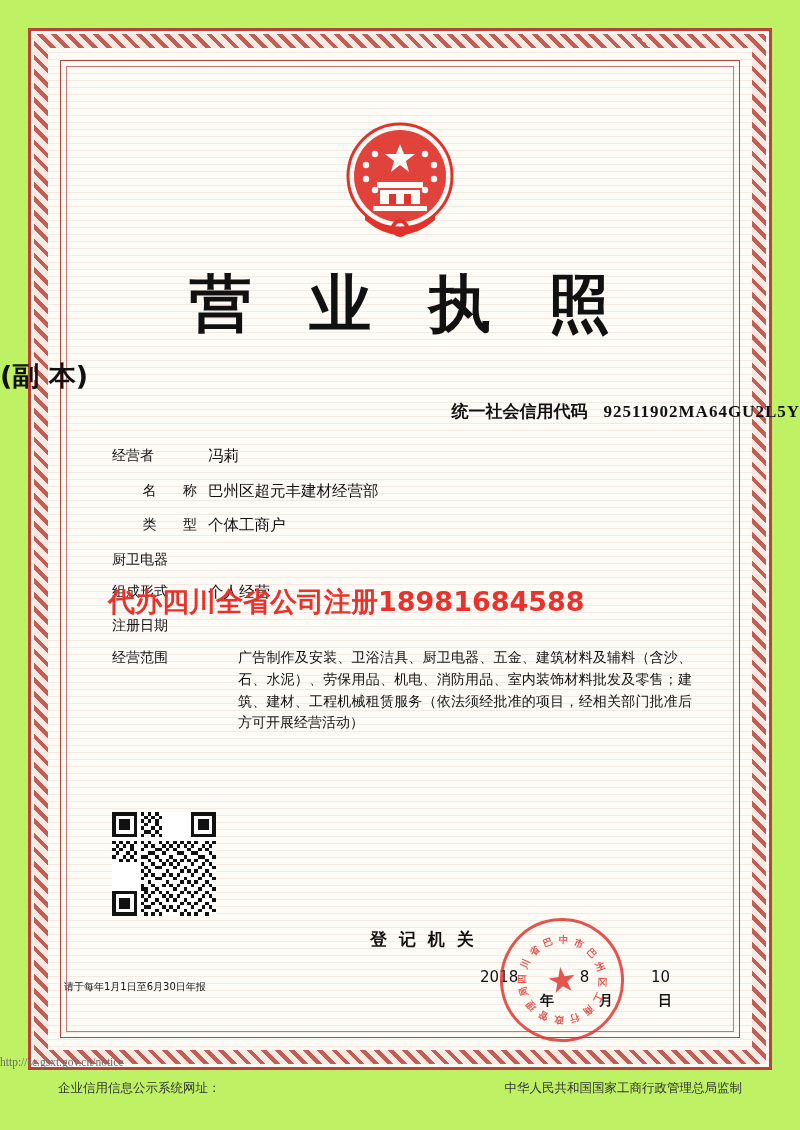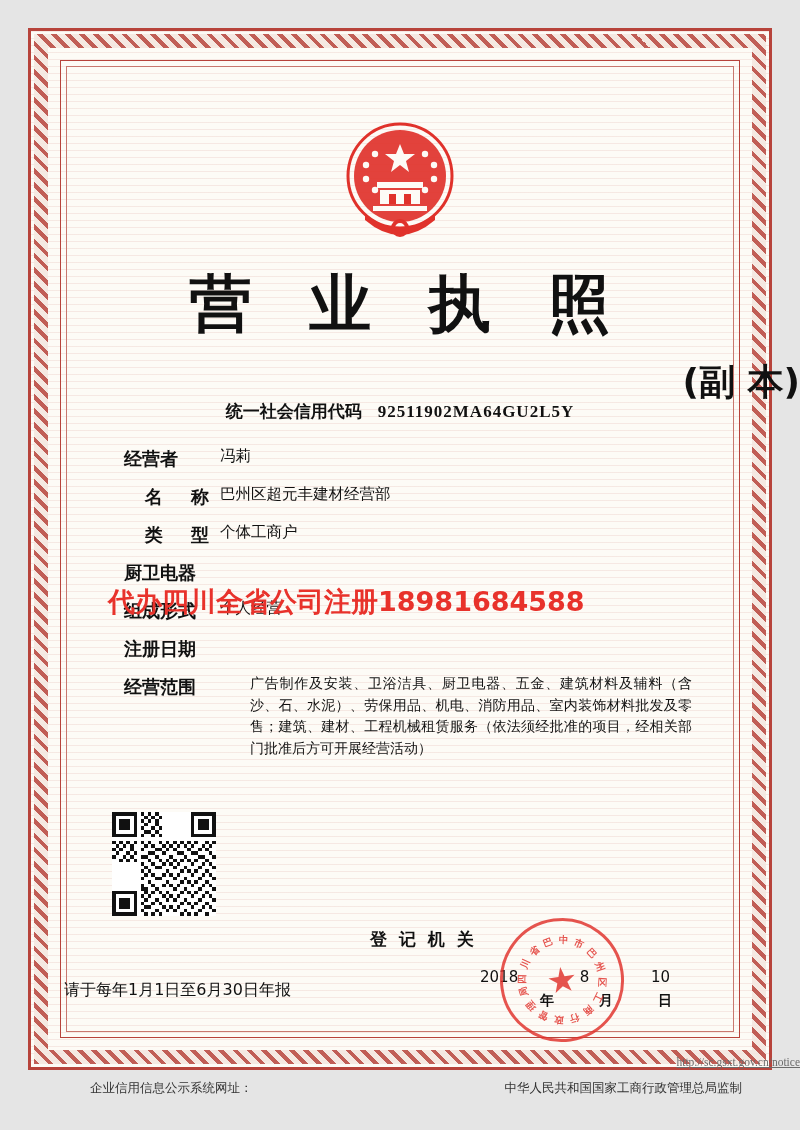--- a/index.html
+++ b/index.html
@@ -5,21 +5,21 @@
   html,body{margin:0;padding:0;}
   body{
     width:800px;height:1130px;
     background:#ffffff;
     font-family:"Liberation Serif", serif;
     position:relative;
     overflow:hidden;
   }
   .page{
     position:absolute;inset:0;
-    background:#e5e5e5;
+    background:#bef264;
   }
   
   .border-outer{
     position:absolute;
     left:28px;top:28px;right:28px;bottom:60px;
     border:3px solid #b7433b;
     background:
       repeating-linear-gradient(0deg, transparent 0 6px, rgba(183,67,59,.10) 6px 7px),
       #fdfbf6;
   }
@@ -53,29 +53,29 @@
     text-align:center;
     font-family:"DejaVu Sans", sans-serif;
     font-weight:700;
     font-size:62px;
     letter-spacing:18px;
     text-indent:18px;
     color:#111;
   }
   .subtitle{
     position:absolute;left:0;right:0;top:358px;
-    text-align:right;
-    font-size:36px;
+    text-align:left;
+    font-size:27px;
     font-weight:700;
     color:#111;
     font-family:"DejaVu Sans", sans-serif;
   }
   .credit-line{
     position:absolute;left:0;right:0;top:400px;
-    text-align:center;
+    text-align:right;
     font-size:17px;
     color:#111;
     font-family:"DejaVu Sans", sans-serif;
     font-weight:700;
   }
   .credit-line .code{
     font-family:"Liberation Serif", serif;
     letter-spacing:1px;
     margin-left:16px;
     font-weight:700;
@@ -87,27 +87,26 @@
     left:112px;top:445px;width:580px;
   }
   .row{
     display:flex;
     align-items:flex-start;
     margin-bottom:11px;
   }
   .lbl{
     width:96px;
     flex:0 0 96px;
-    font-size:18px;
-    font-weight:700;
+    font-size:14px;
+    font-weight:400;
     color:#111;
     font-family:"DejaVu Sans", sans-serif;
     line-height:1.5;
     letter-spacing:0px;
-    margin-left:12px;
   }
   .lbl.sp{letter-spacing:11px;text-align:right;}
   .val{
     flex:1;
     font-size:15.5px;
     color:#111;
     font-family:"DejaVu Sans", sans-serif;
     line-height:1.52;
   }
   .val.small{
@@ -181,35 +180,33 @@
     font-weight:700;
   }
   .seal .ring-text span{
     position:absolute;
     left:50%;top:50%;
     transform-origin:0 0;
   }
 
   .annual-note{
     position:absolute;left:64px;top:980px;
-    font-size:16px;color:#111;
+    font-size:10px;color:#111;
     font-family:"DejaVu Sans", sans-serif;
   }
   .site-url{
     position:absolute;left:0;right:0;top:1056px;
-    text-align:right;
+    text-align:left;
     font-size:11.5px;color:#6b6b6b;
     font-family:"Liberation Serif", serif;
-    text-decoration:underline;
   }
   .footer-left{
     position:absolute;left:58px;top:1080px;
     font-size:12.5px;color:#333;
     font-family:"DejaVu Sans", sans-serif;
-    margin-left:32px;
   }
   .footer-right{
     position:absolute;right:58px;top:1080px;
     font-size:12.5px;color:#333;
     font-family:Liberation Mono, monospace;
   }
 </style>
 </head>
 <body>
 

